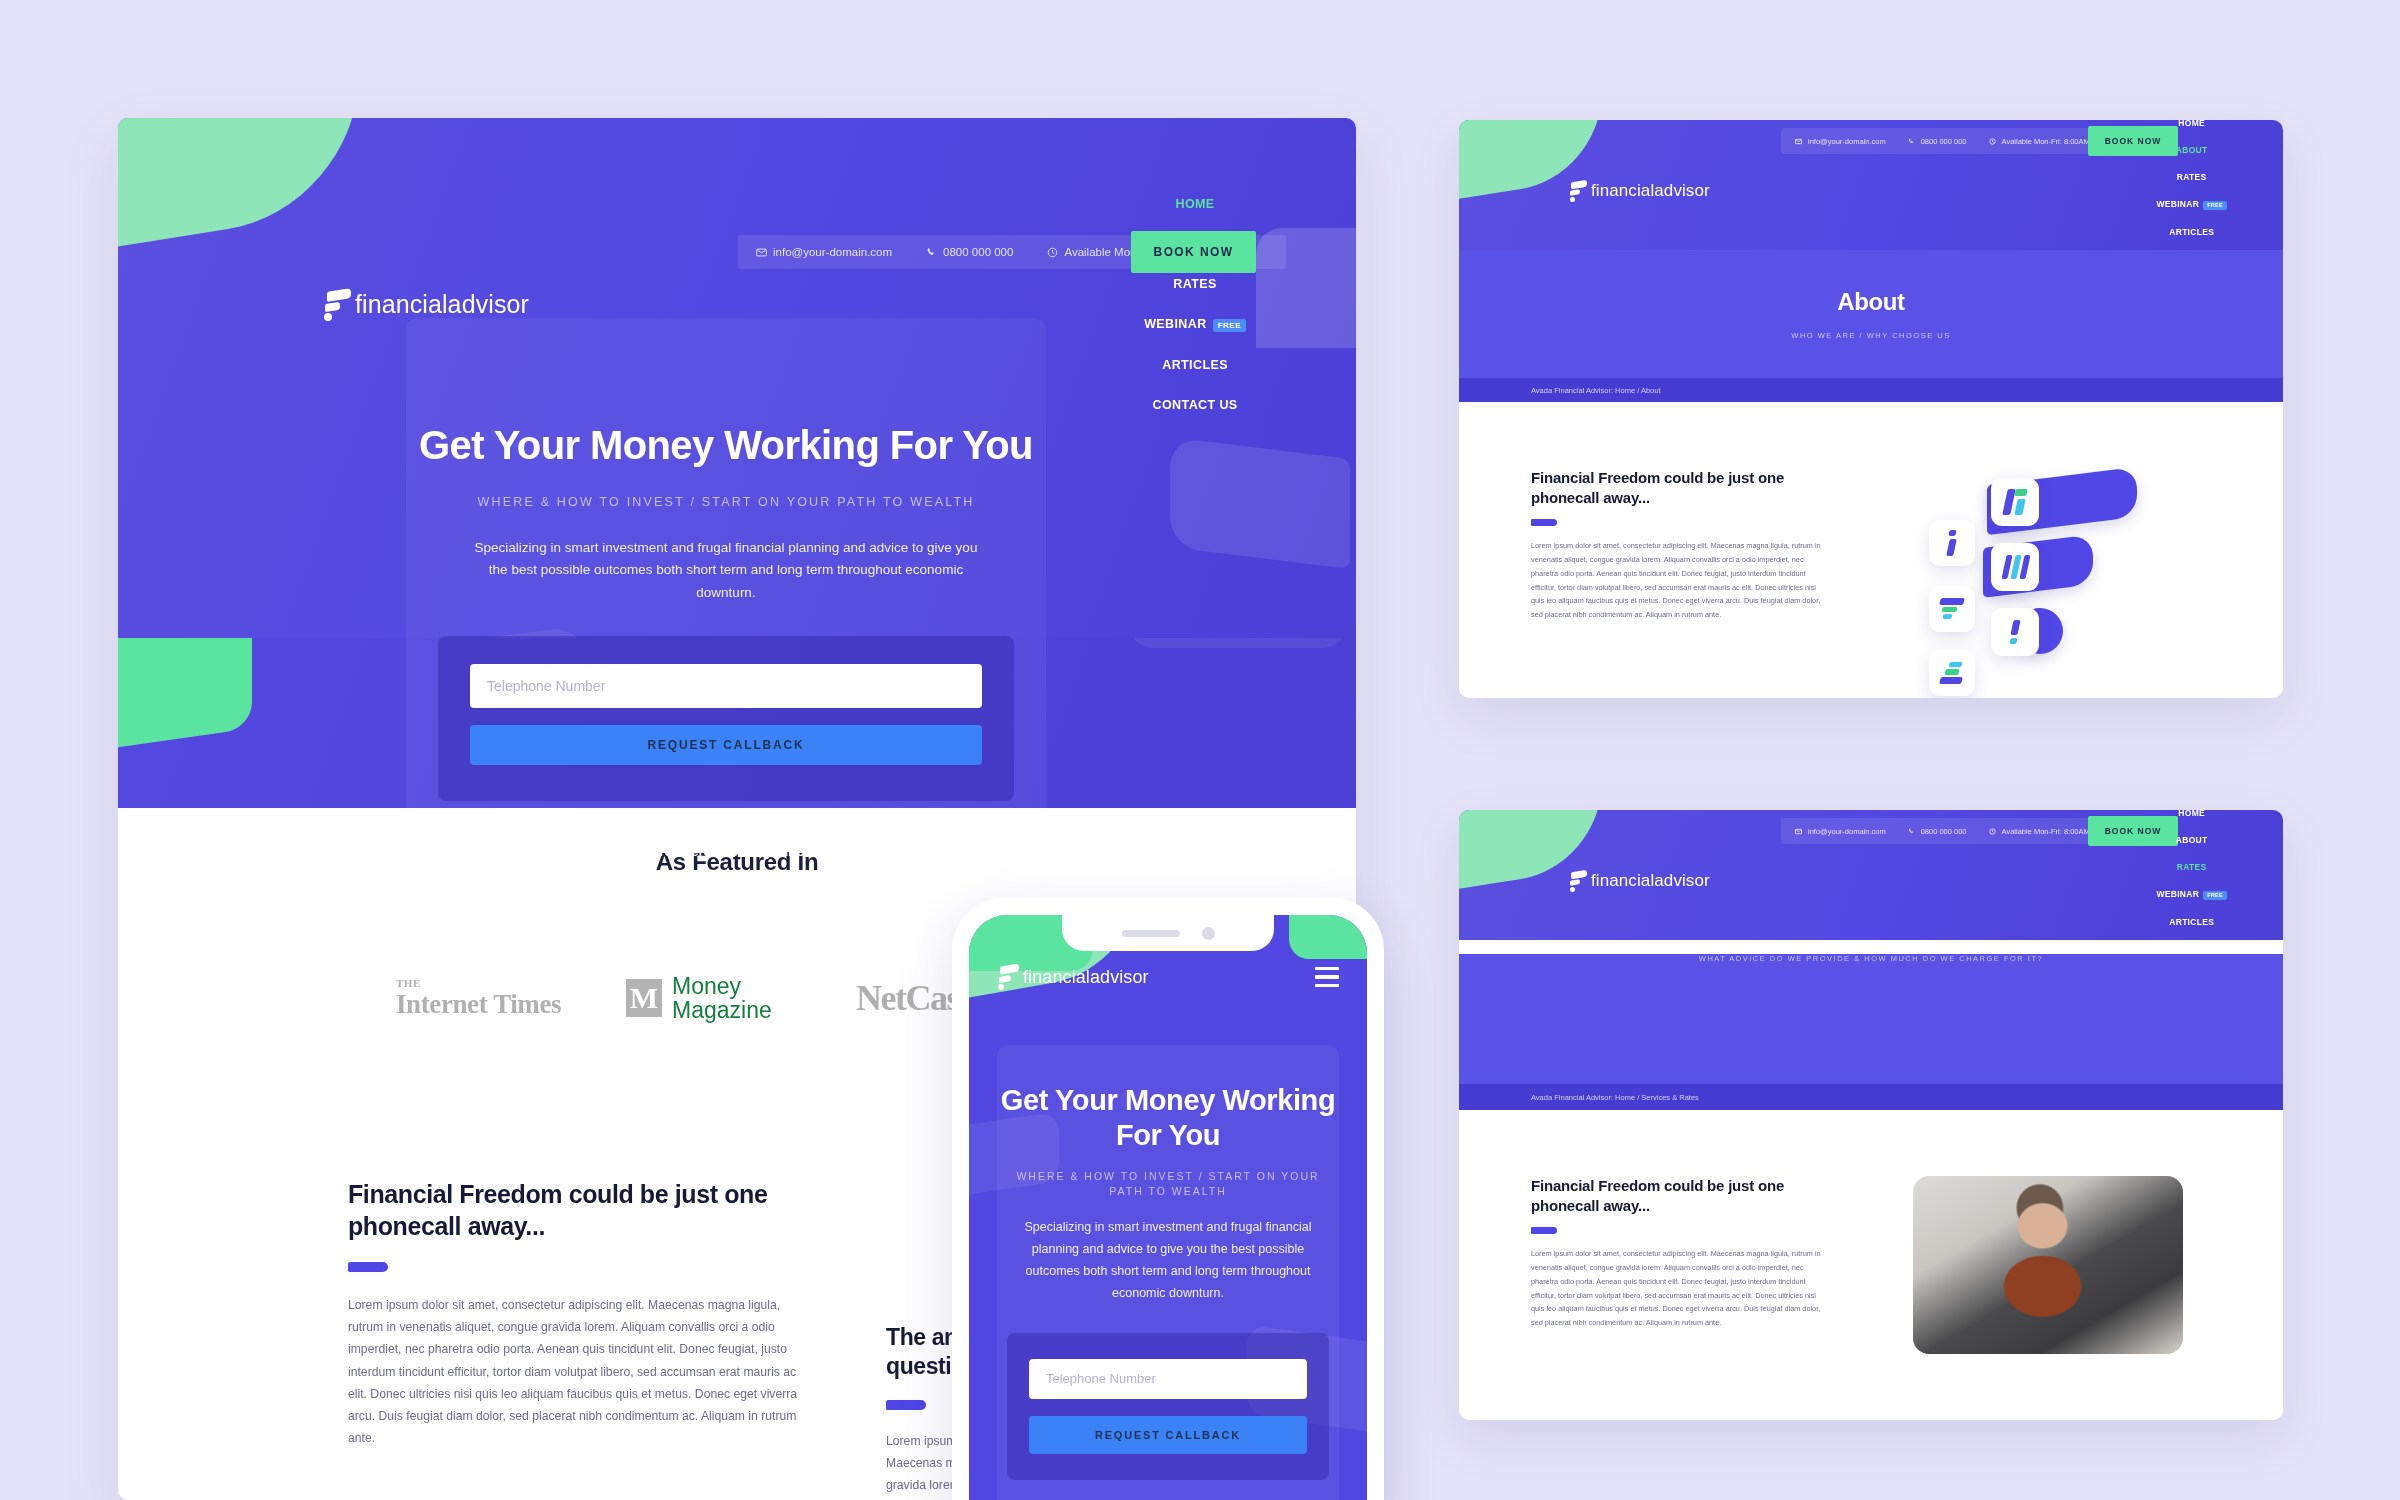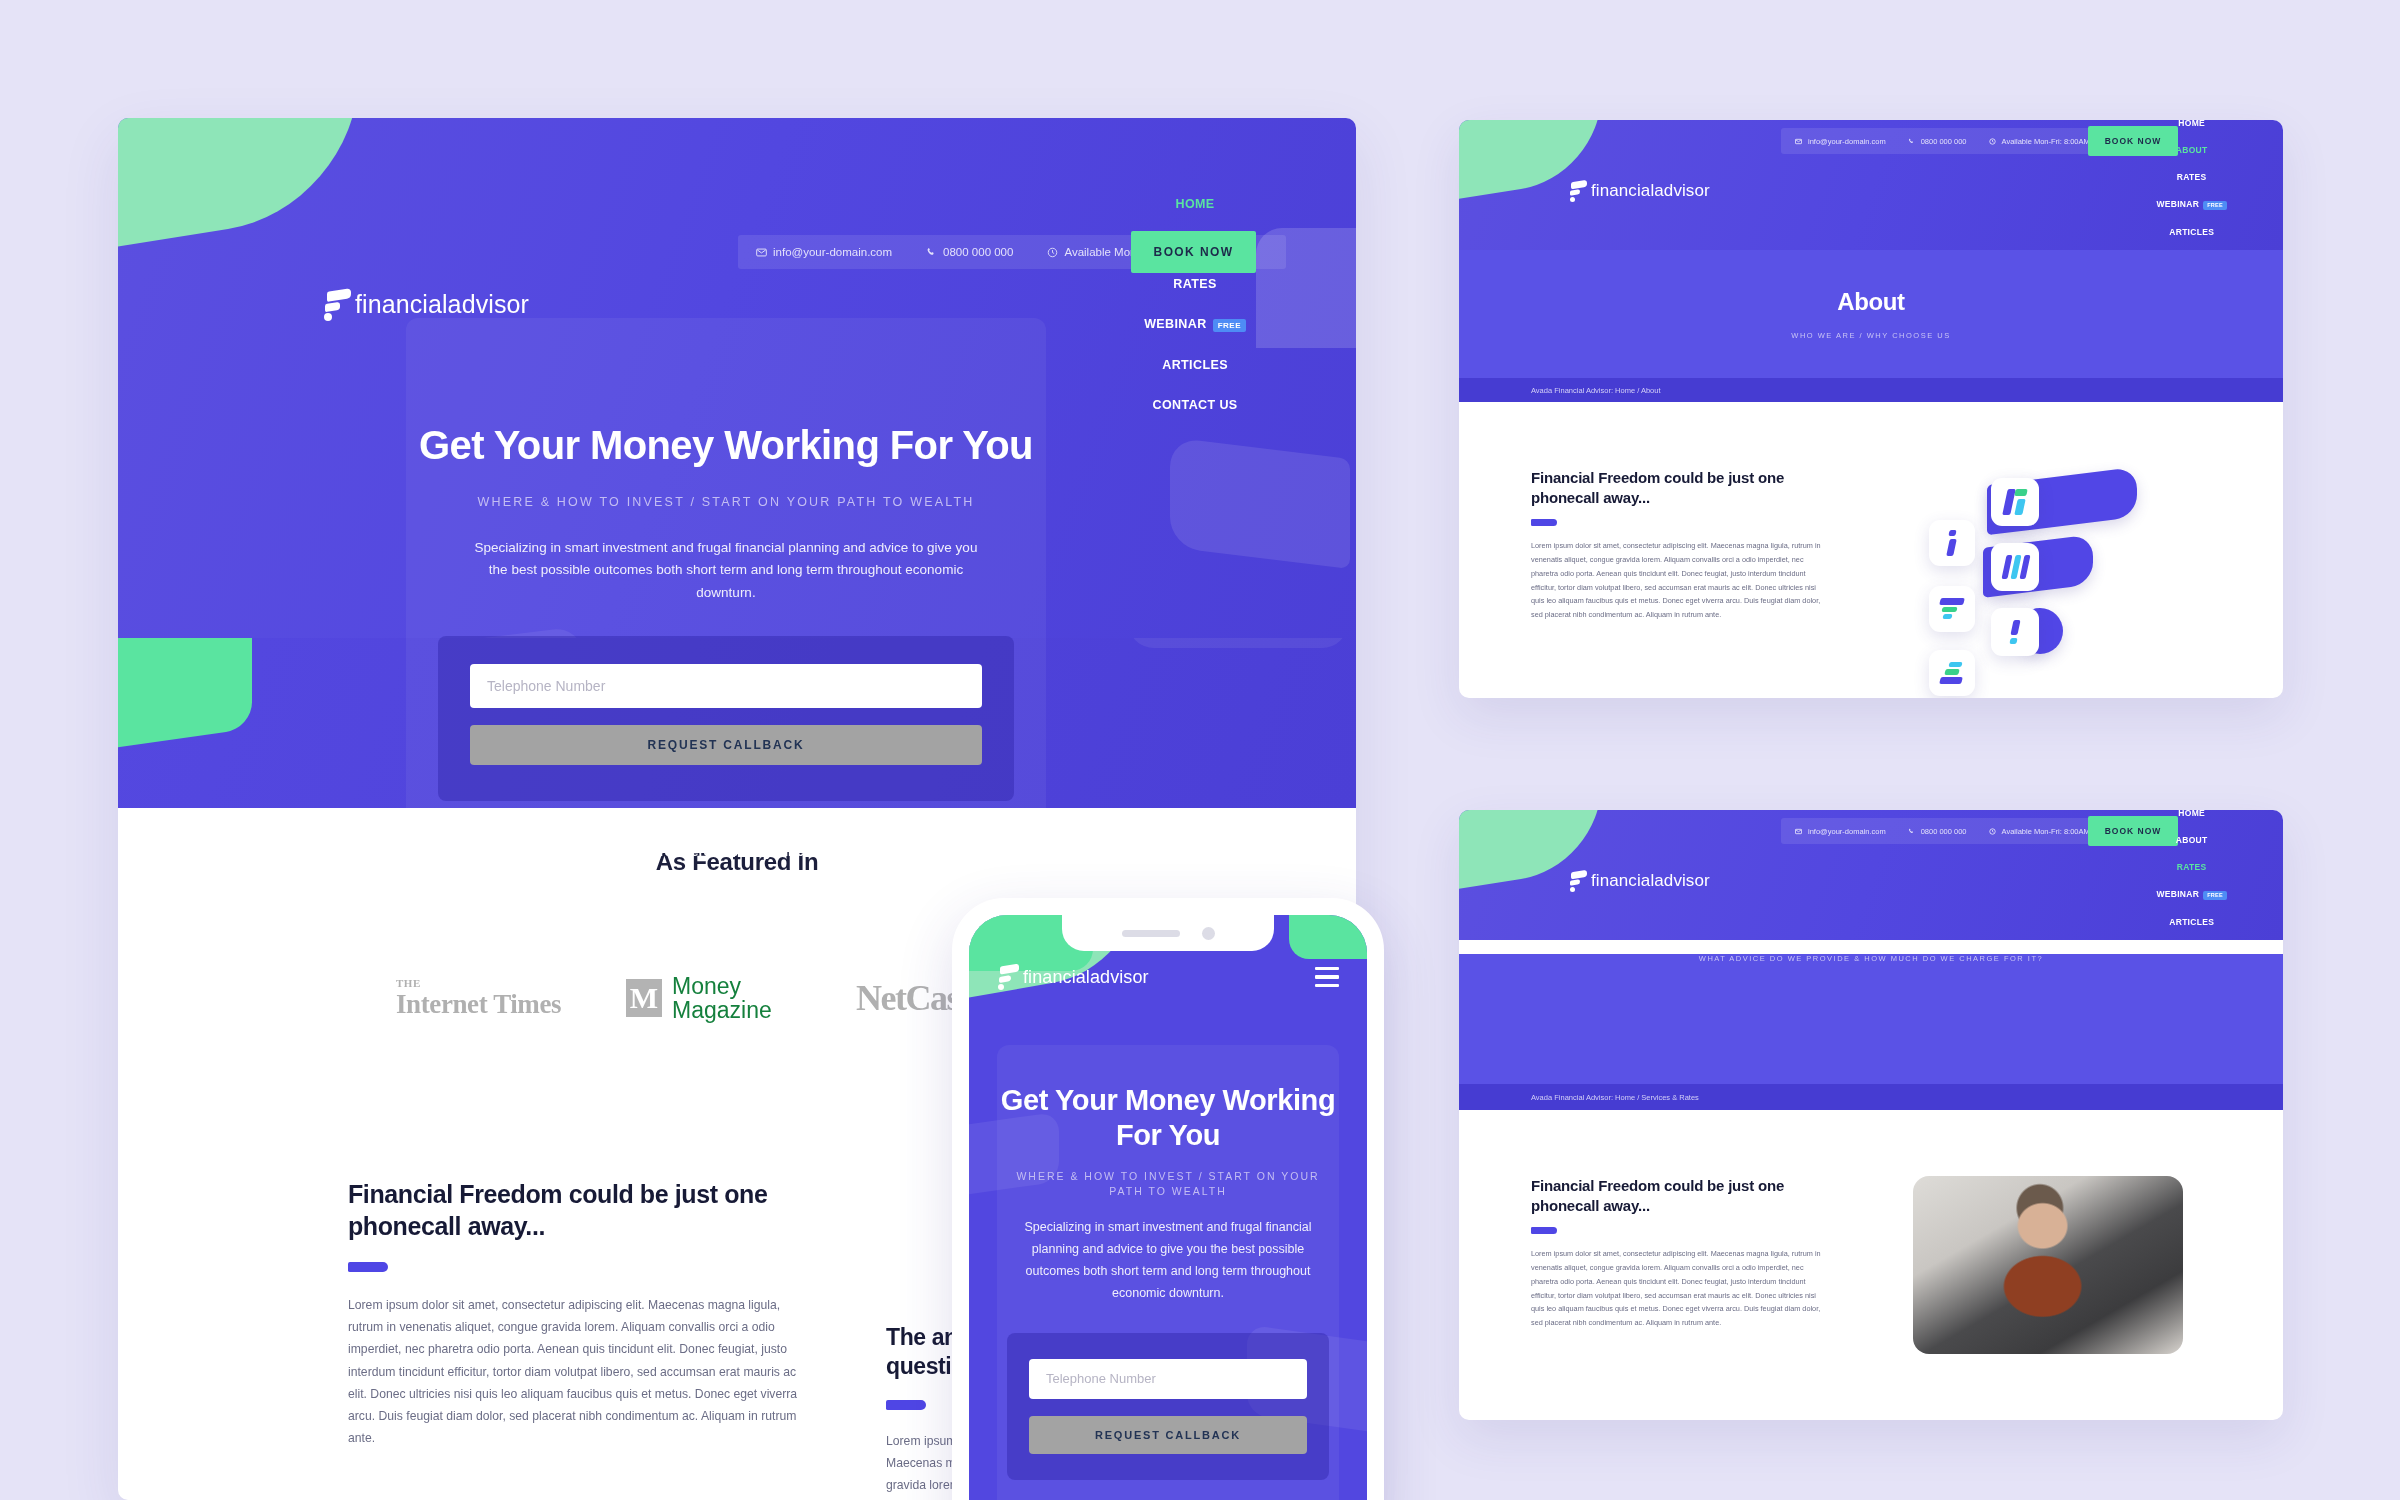--- a/index.html
+++ b/index.html
@@ -89,21 +89,21 @@
   .hero-sub { color: #c3bdf3; font-size: 12.5px; letter-spacing: 2.2px; margin-top: 27px; font-weight: 500; }
   .hero-desc { color: #efeefc; font-size: 13.5px; line-height: 1.65; margin-top: 28px; padding: 0 68px; }
   .form-box { margin: 32px 32px 0; background: rgba(40,28,160,.38); border-radius: 8px; padding: 28px 32px 36px; }
   .tel-input {
     width: 100%; height: 44px; border: 0; border-radius: 4px; background: #fff;
     padding: 0 17px; font-size: 14px; color: #333; font-family: "Liberation Sans", sans-serif;
   }
   .tel-input::placeholder { color: #b6b4c4; }
   .cb-btn {
     width: 100%; height: 40px; margin-top: 17px; border: 0; border-radius: 4px;
-    background: #a3a3a3; color: #223354; font-weight: 700; font-size: 12px; letter-spacing: 1.8px;
+    background: #3b82f6; color: #223354; font-weight: 700; font-size: 12px; letter-spacing: 1.8px;
     font-family: "Liberation Sans", sans-serif; cursor: pointer;
   }
   .book-call-link { display:block; color: #fff; font-size: 13px; font-weight: 700; margin-top: 43px; text-decoration: none; }
 
   
   .featured { position: absolute; left: 0; top: 690px; width: 100%; }
   .featured h2 { text-align: center; font-size: 24px; color: #1c1f3c; font-weight: 700; margin-top: 40px; letter-spacing: -.3px; }
   .logos { display: flex; align-items: center; gap: 0; margin-top: 52px; padding-left: 278px; }
   .logo-item { color: #b0b0b0; width: 230px; text-align: left; margin-top: 46px; }
   .lg-internet .t { font-family: "Liberation Serif", serif; font-size: 11px; font-weight: 700; letter-spacing: .5px; }

